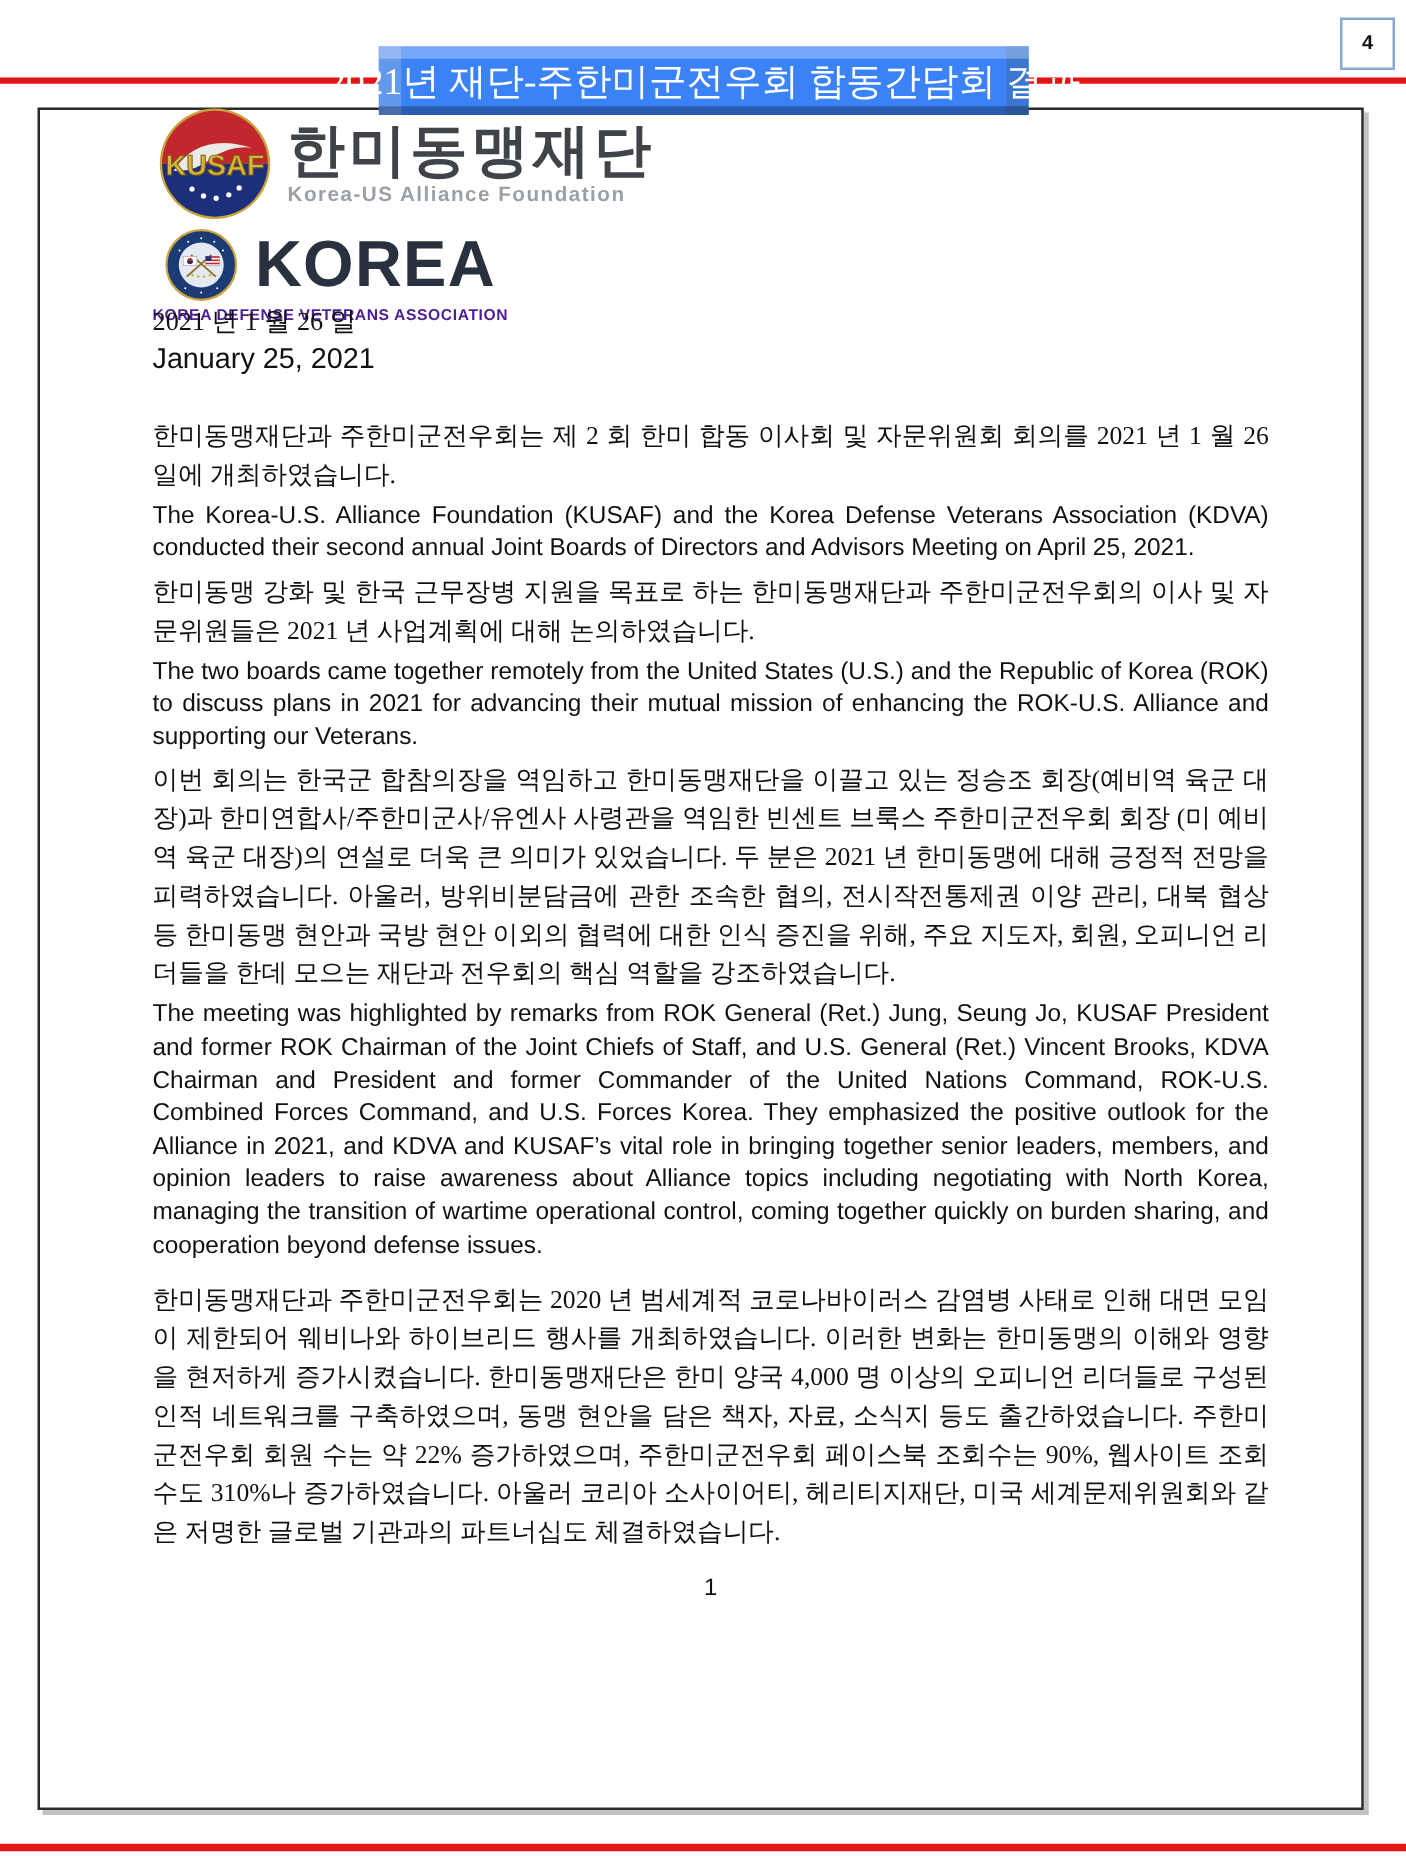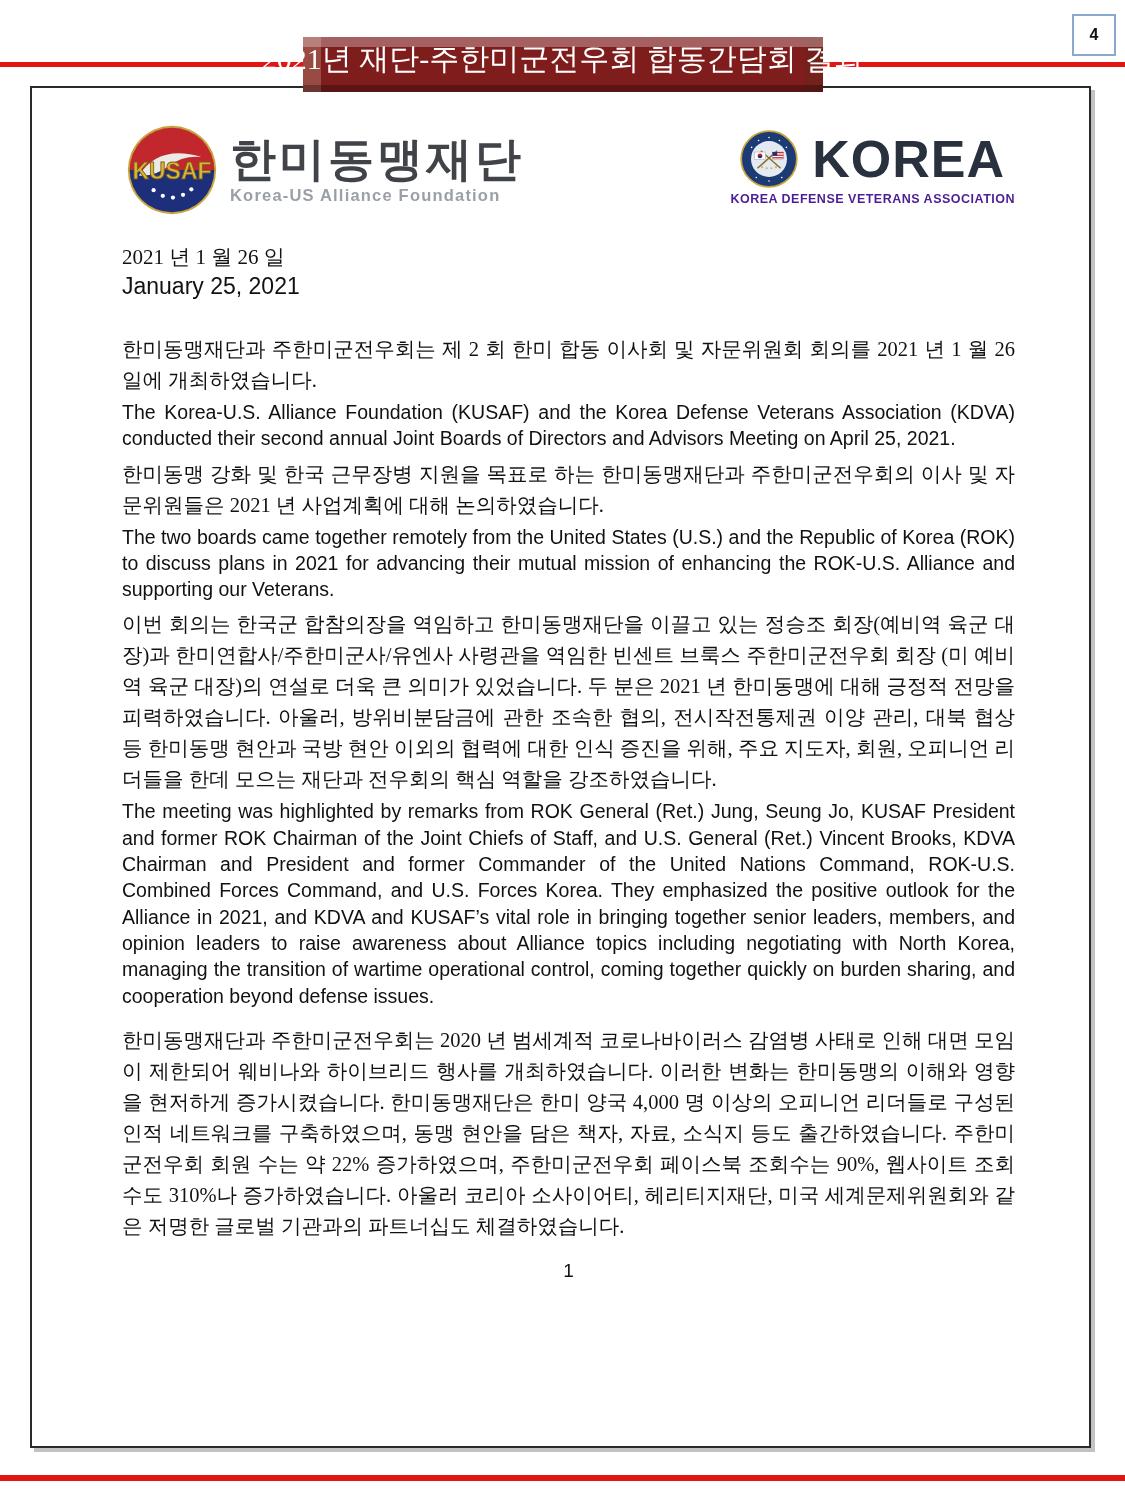--- a/index.html
+++ b/index.html
@@ -12,40 +12,40 @@
   .red-rule.bottom{top:1475px;height:6px;}
 
   .page-badge{
     position:absolute;top:14px;left:1072px;width:44px;height:42px;box-sizing:border-box;
     border:2px solid #8aa9cf;background:#fff;display:flex;align-items:center;justify-content:center;
     font-size:16px;font-weight:bold;z-index:3;
   }
 
   .banner{
     position:absolute;top:37px;left:303px;width:520px;height:55px;z-index:4;
-    background:#7f1d1d;
+    background:#3b82f6;
     box-shadow:
       inset 0 10px 0 rgba(255,255,255,0.30),
       inset 0 -7px 0 rgba(0,0,0,0.28),
       inset 18px 0 0 rgba(240,235,205,0.22),
       inset -18px 0 0 rgba(60,55,20,0.16);
-    display:flex;align-items:flex-start;justify-content:center;
+    display:flex;align-items:center;justify-content:center;
   }
   .banner-text{
     color:#ffffff;font-family:"Liberation Serif",serif;font-size:30px;
     padding-top:2px;white-space:nowrap;
   }
 
   .content-box{
     position:absolute;left:30px;top:86px;width:1061px;height:1362px;box-sizing:border-box;
     background:#fff;border:2px solid #2a2a2a;box-shadow:4px 4px 0 #c2c2c2;
     padding:36px 74px 0 90px;z-index:2;
   }
 
-  .logo-row{display:flex;justify-content:space-between;align-items:flex-start;height:96px;}
+  .logo-row{display:flex;justify-content:center;align-items:flex-start;height:96px;flex-direction:column;}
   .kusaf{display:flex;align-items:center;gap:12px;margin-left:4px;}
   .kusaf svg{width:92px;height:92px;display:block;}
   .kusaf-ko{font-size:46px;font-weight:bold;color:#404449;letter-spacing:3px;line-height:1.05;}
   .kusaf-en{font-size:16.5px;font-weight:bold;color:#9aa0a6;letter-spacing:1.2px;margin-top:3px;}
   .kdva{text-align:center;margin-top:6px;}
   .kdva-top{display:flex;align-items:center;gap:14px;justify-content:center;}
   .kdva svg{width:58px;height:58px;display:block;}
   .kdva-acronym{font-size:52px;font-weight:bold;color:#29313f;letter-spacing:1px;line-height:1;}
   .kdva-sub{font-size:12.5px;font-weight:bold;color:#4c1d95;letter-spacing:0.5px;margin-top:4px;white-space:nowrap;}
 

